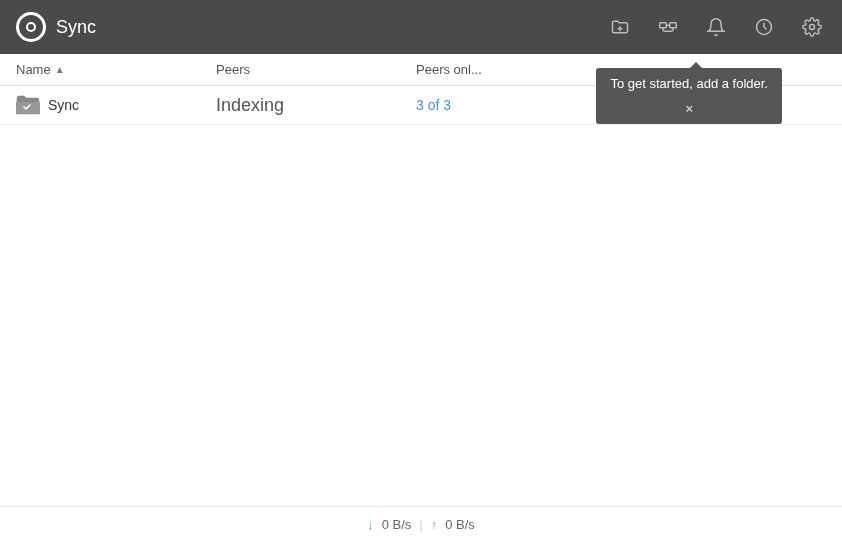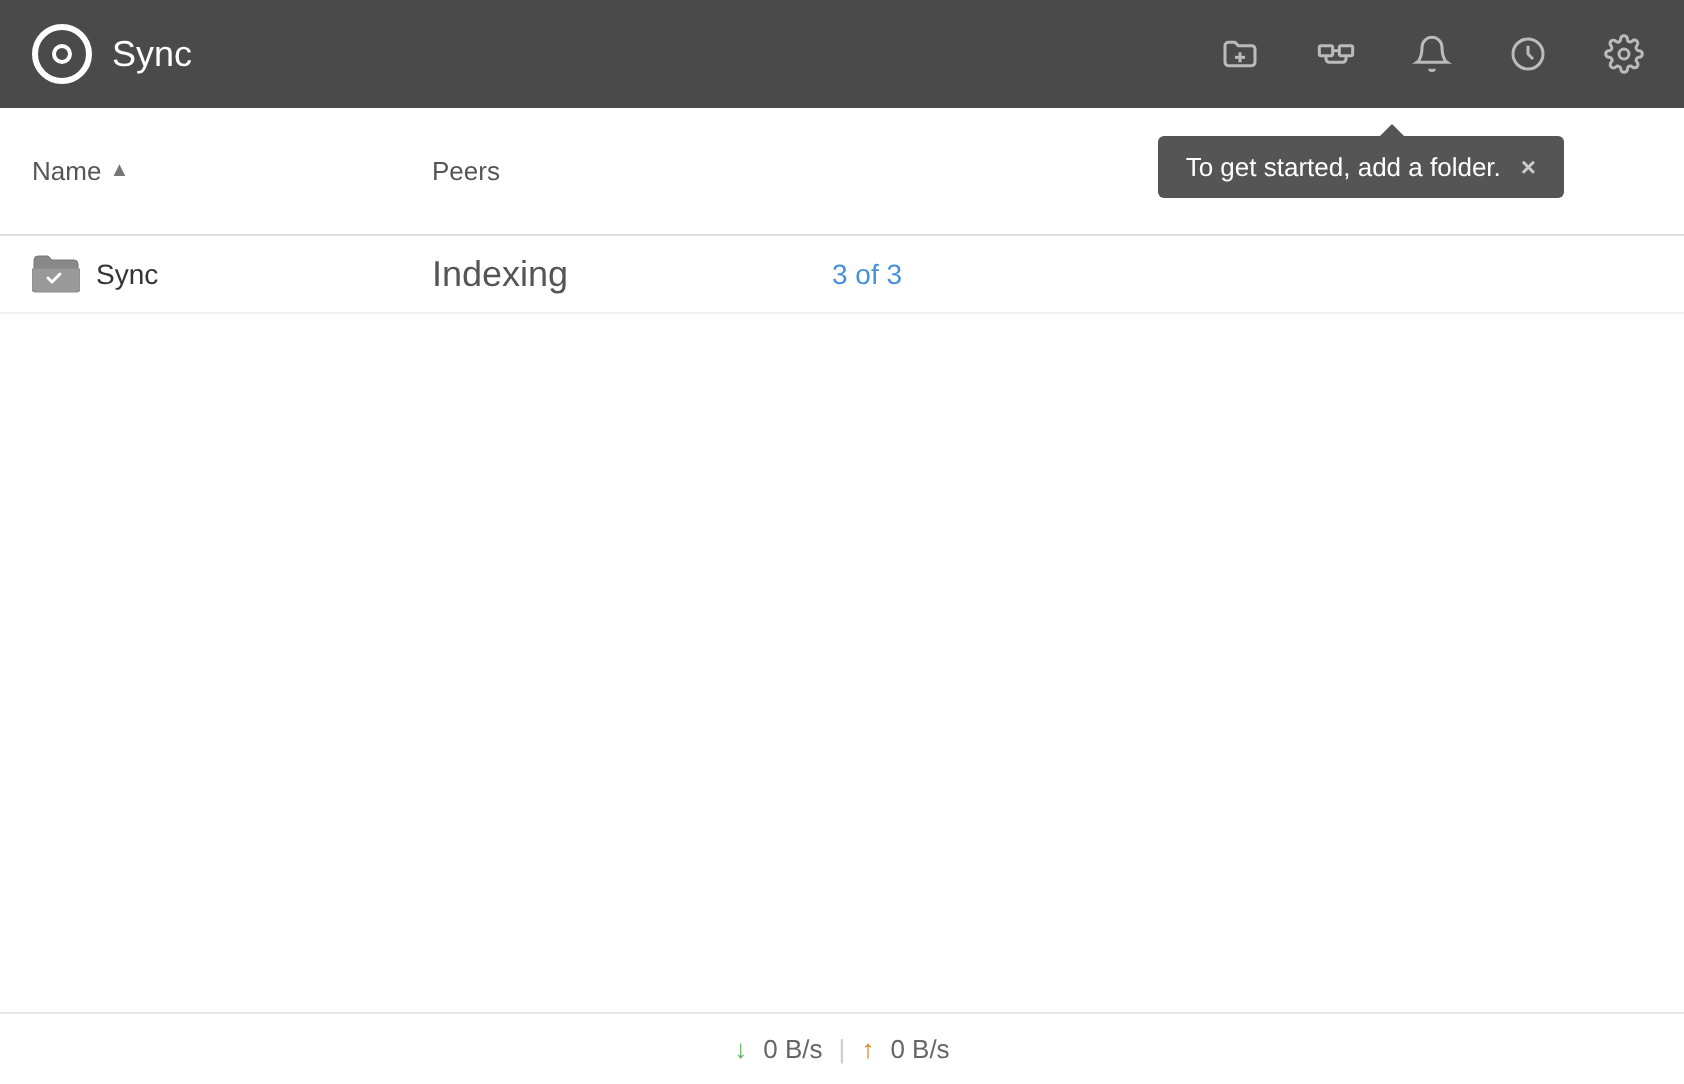--- a/index.html
+++ b/index.html
@@ -72,21 +72,21 @@
       align-items: center;
       justify-content: center;
       width: 28px;
       height: 28px;
     }
 
     
     .col-headers {
       display: flex;
       align-items: center;
-      padding: 24px 16px;
+      padding: 8px 16px;
       border-bottom: 1px solid #e0e0e0;
       background: #fff;
     }
 
     .col-name {
       width: 200px;
       display: flex;
       align-items: center;
       gap: 4px;
       font-size: 13px;
@@ -165,20 +165,21 @@
       background: #555;
       color: #fff;
       padding: 8px 14px;
       border-radius: 3px;
       font-size: 13px;
       display: flex;
       align-items: center;
       gap: 10px;
       white-space: nowrap;
       z-index: 100;
+      flex-direction: column;
     }
 
     .tooltip::before {
       content: '';
       position: absolute;
       top: -6px;
       right: 80px;
       border-left: 6px solid transparent;
       border-right: 6px solid transparent;
       border-bottom: 6px solid #555;
@@ -292,20 +293,23 @@
 
 <div class="main-content">
 
   <div class="col-headers">
     <div class="col-name">
       <span>Name</span>
       <span class="sort-arrow">▲</span>
     </div>
     <div class="col-status">
       <span>Peers</span>
+    </div>
+    <div class="col-peers">
+      <span>Peers onl...</span>
     </div>
   </div>
 
   <div class="folder-row">
     <div class="folder-cell-name">
       <div class="folder-icon">
         <svg viewBox="0 0 24 22" fill="none">
           <path d="M1 4a2 2 0 012-2h5l2 2h11a2 2 0 012 2v11a2 2 0 01-2 2H3a2 2 0 01-2-2V4z" fill="#888" stroke="#777" stroke-width="0.5"></path>
           <rect x="0" y="8" width="24" height="12" rx="1.5" fill="#999" stroke="#888" stroke-width="0.5"></rect>
           <path d="M8 13l2 2 4-4" stroke="#fff" stroke-width="1.5" stroke-linecap="round" stroke-linejoin="round"></path>

